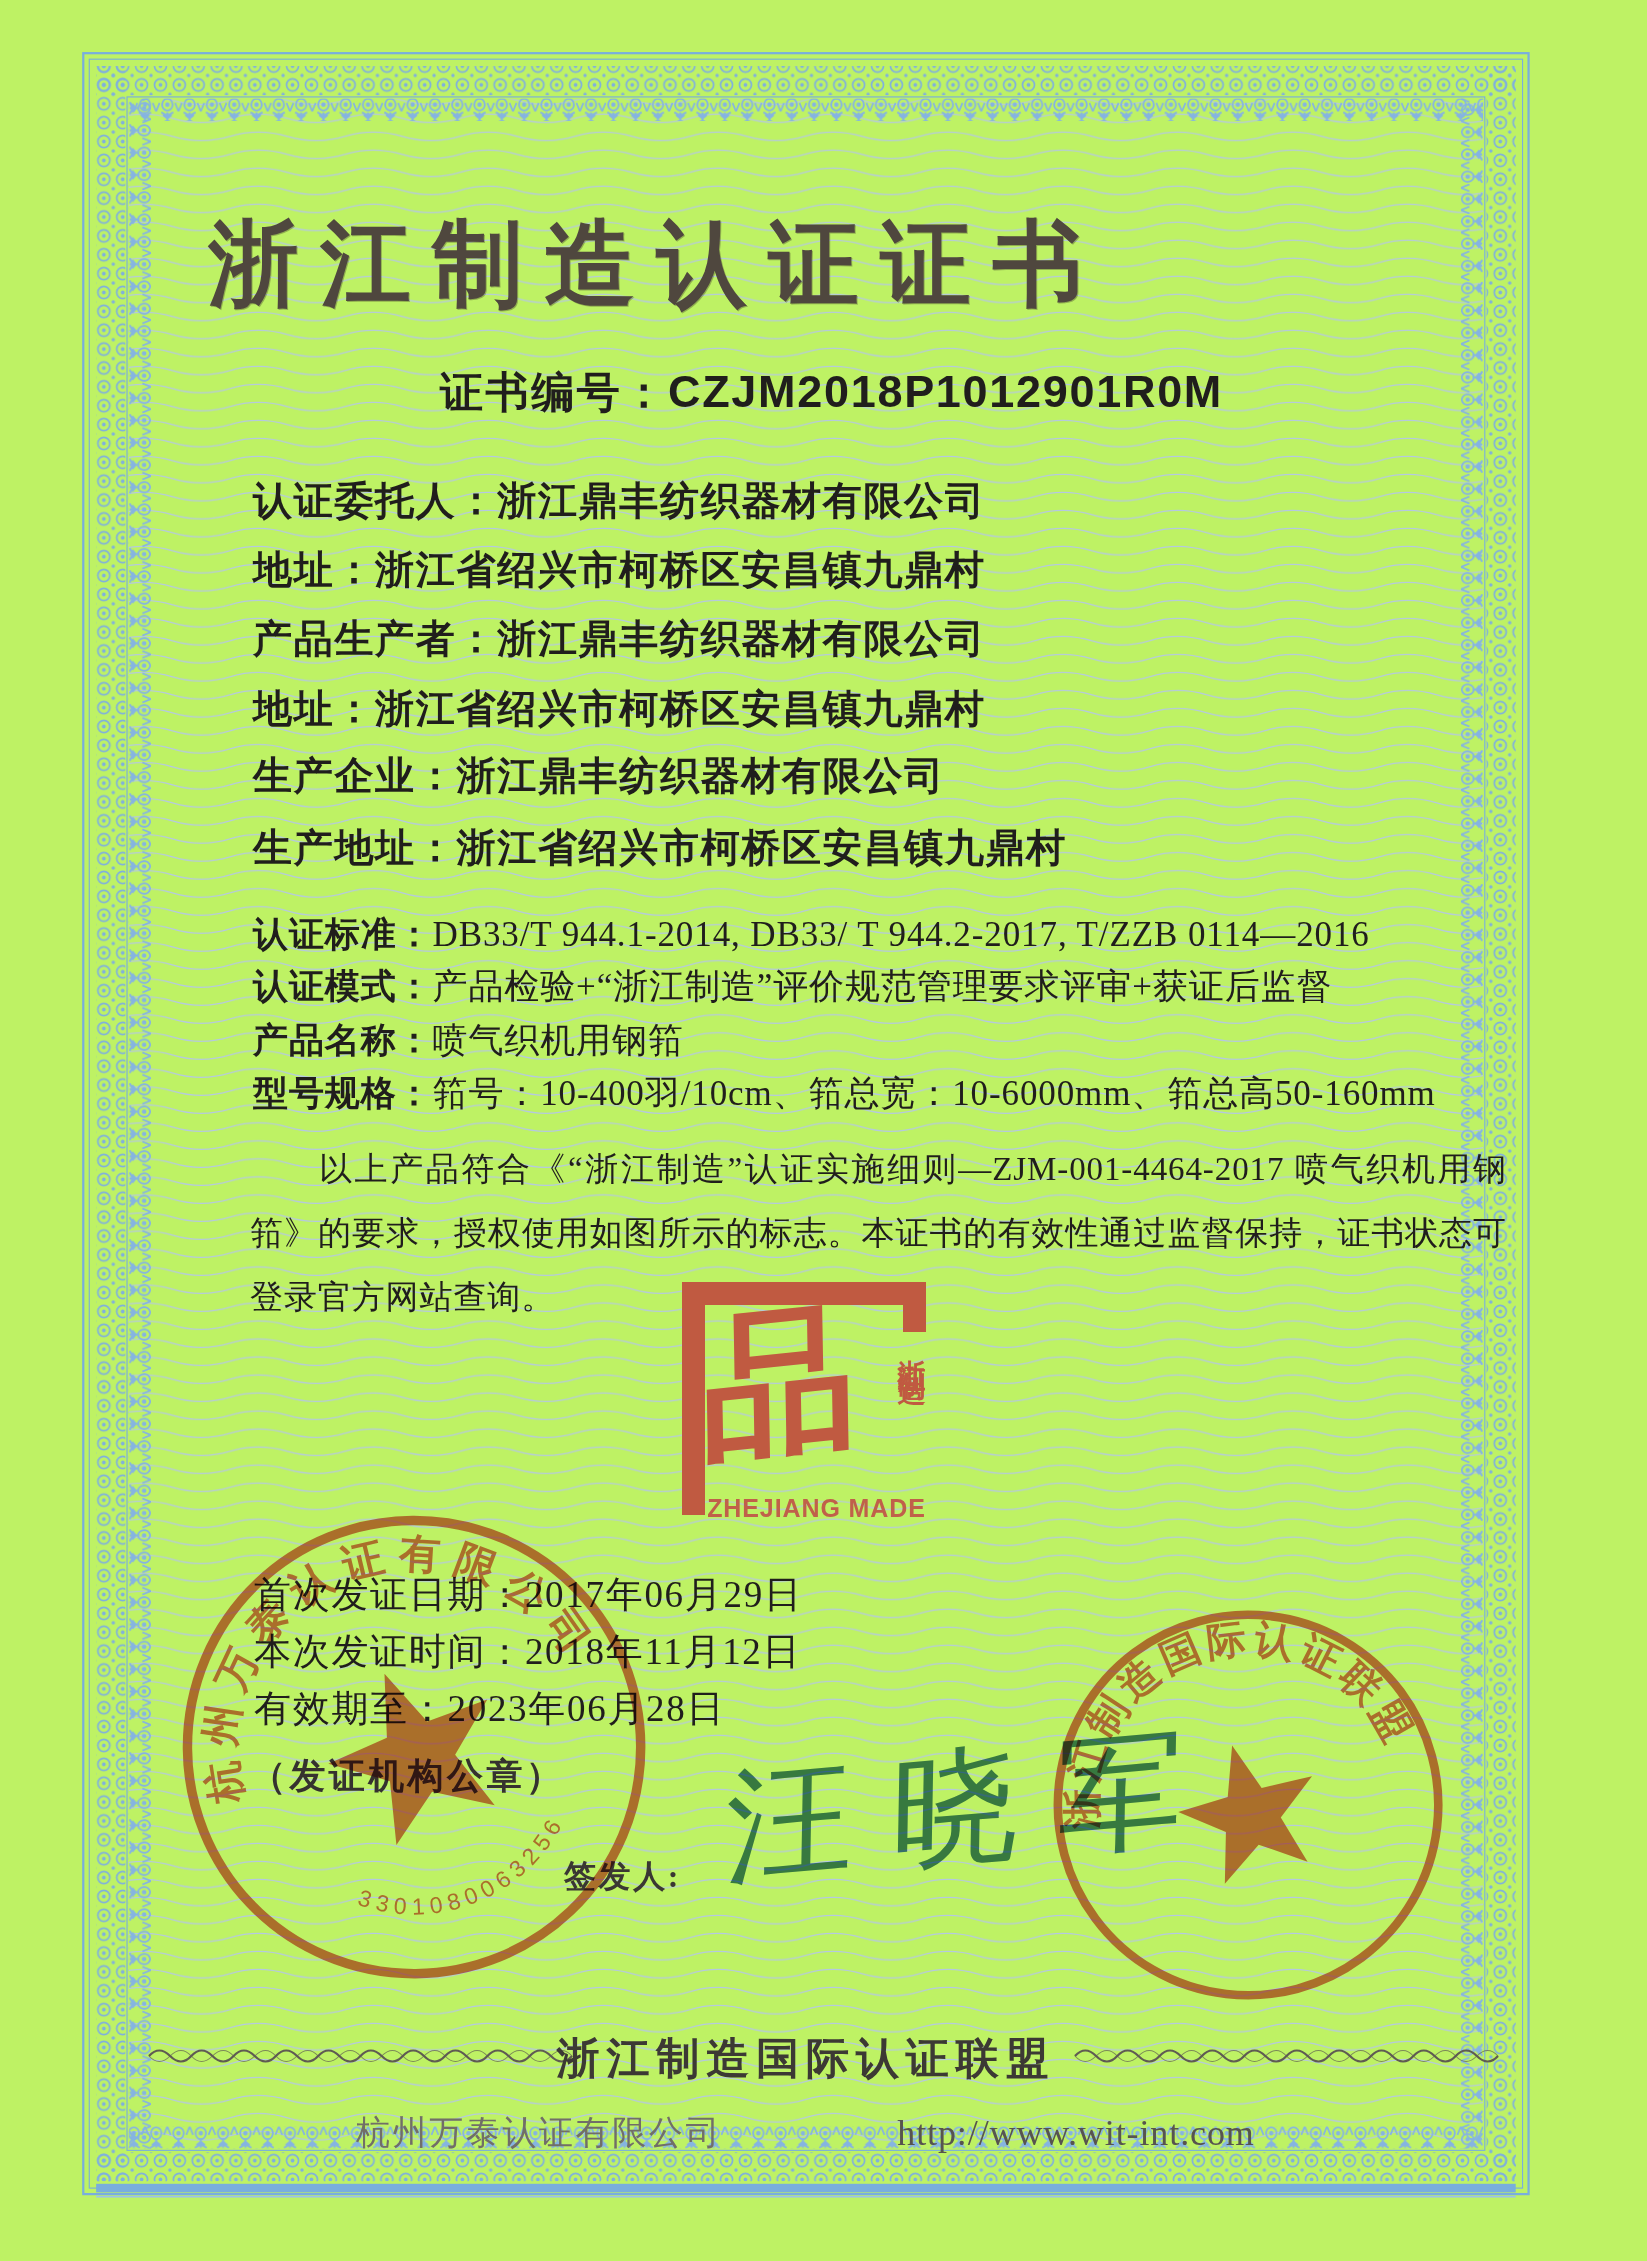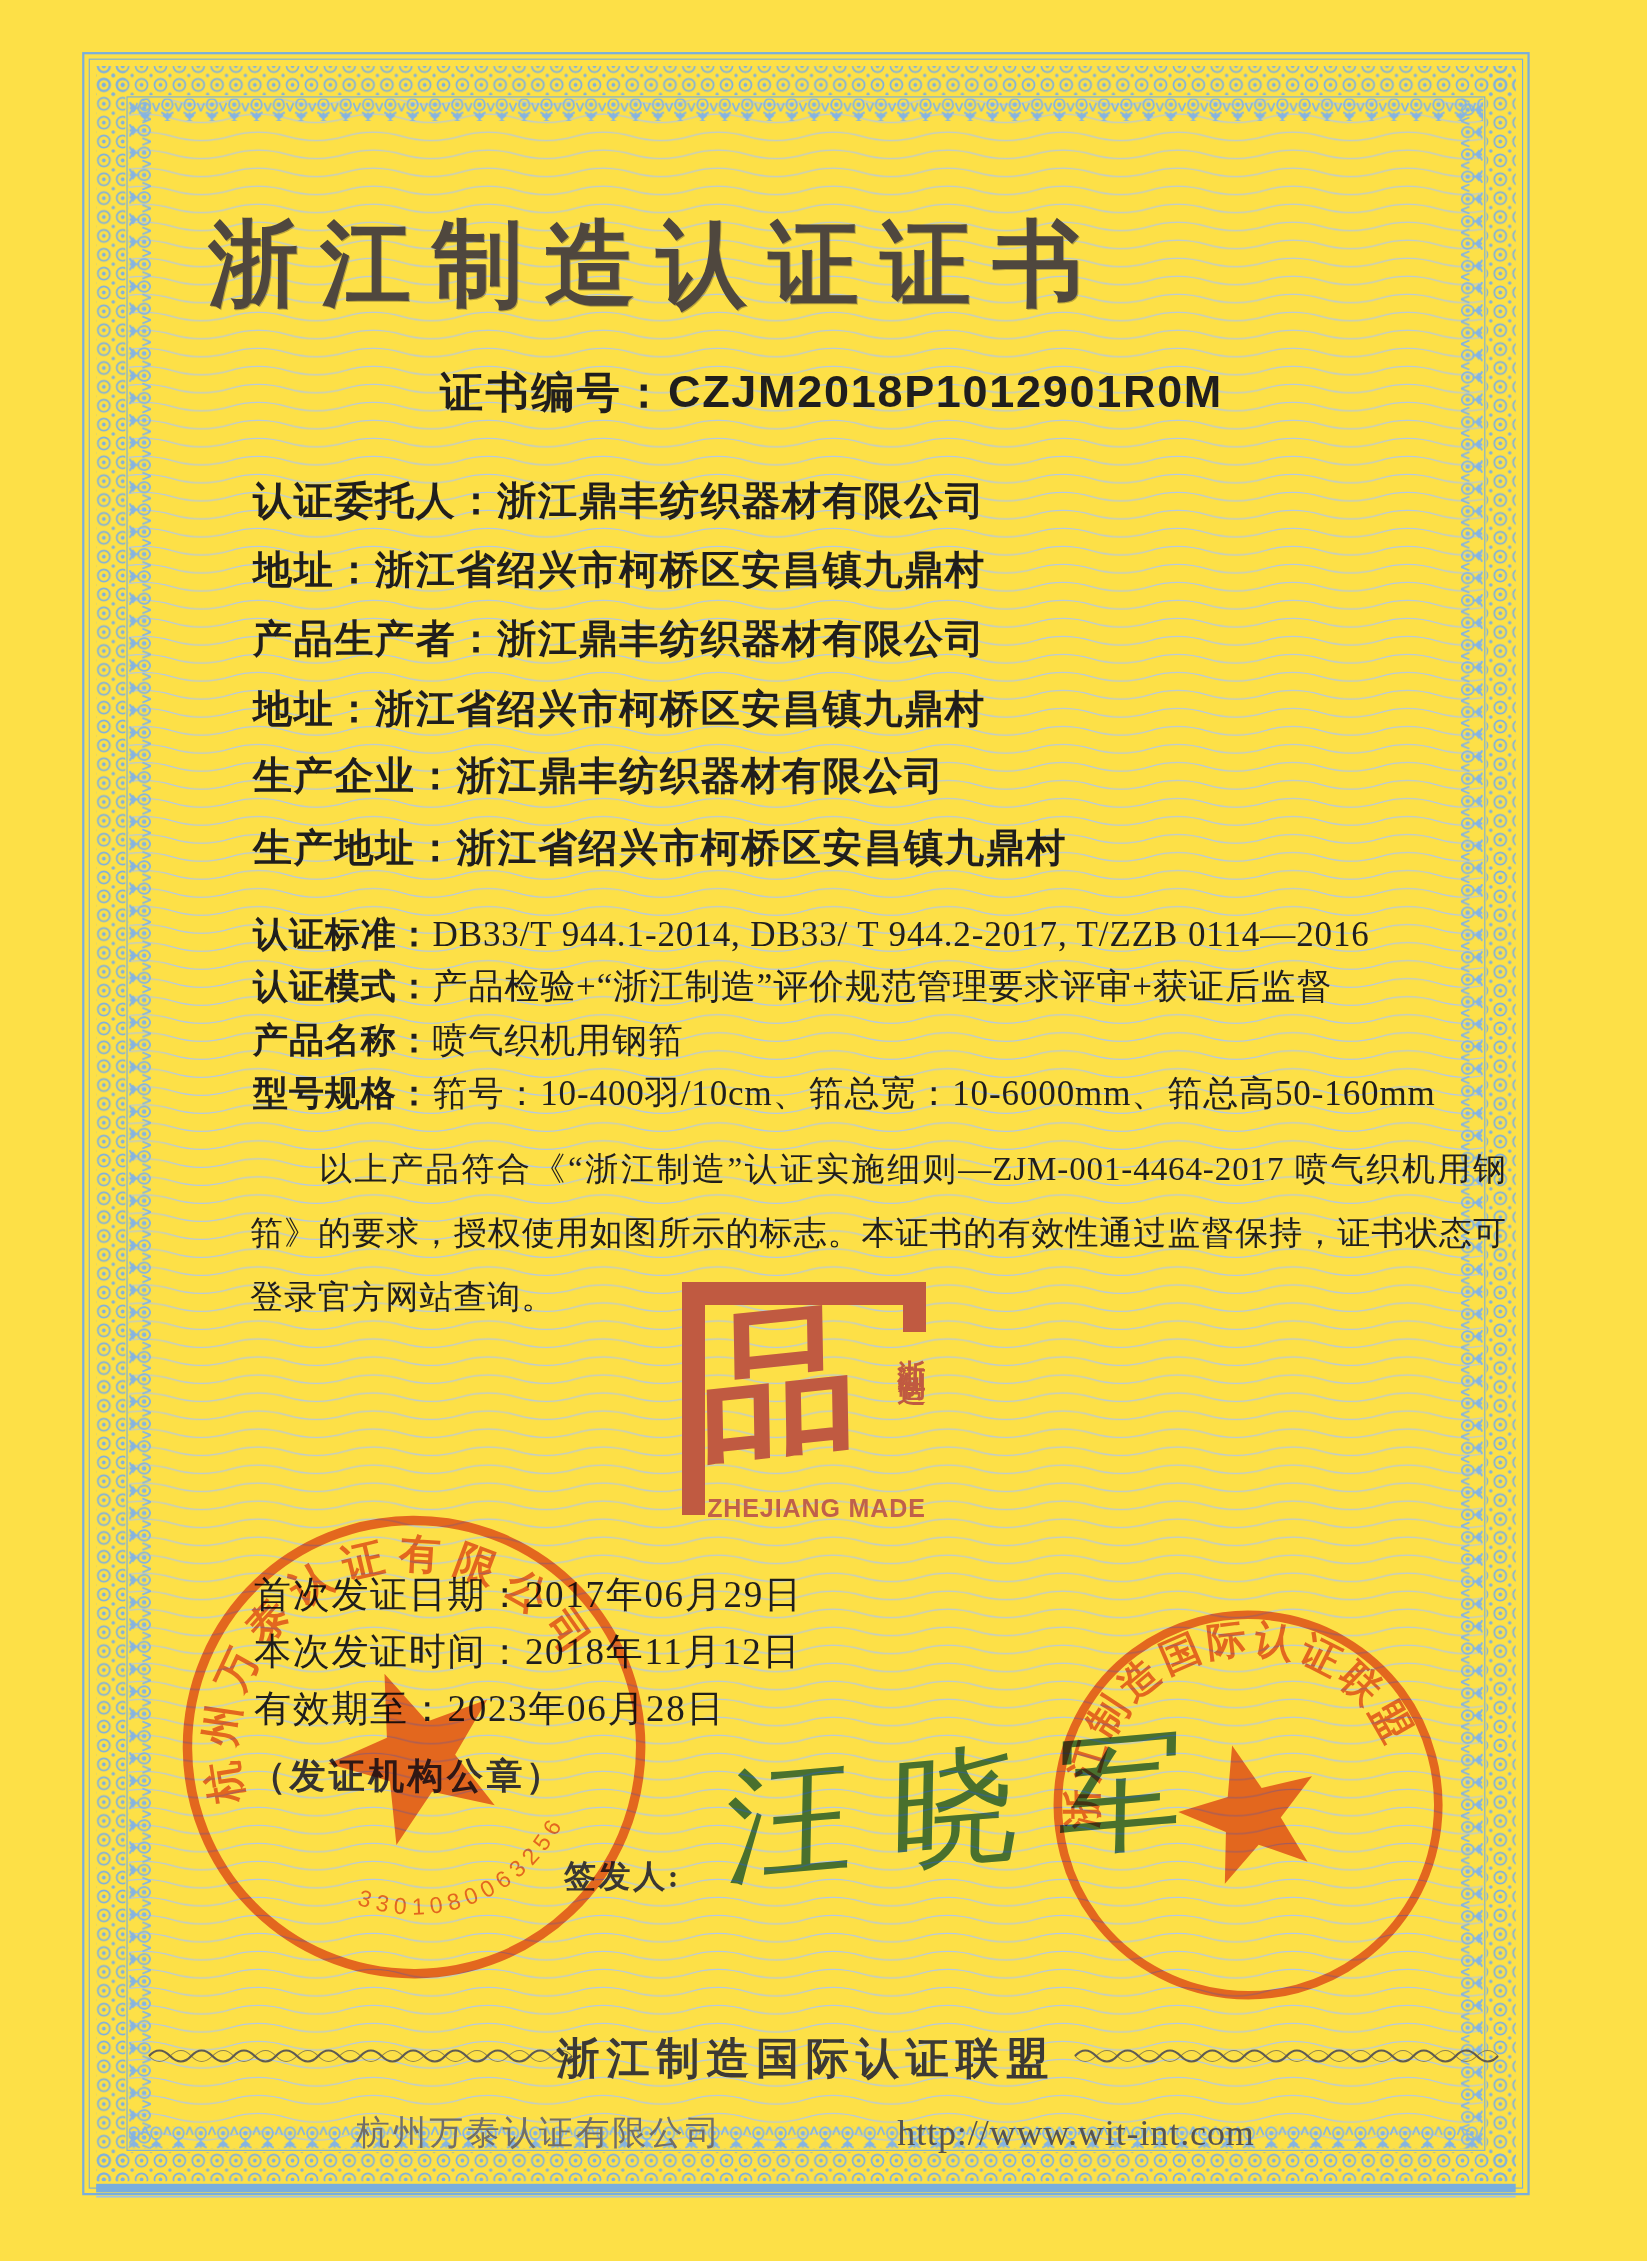--- a/index.html
+++ b/index.html
@@ -1,18 +1,18 @@
 <!DOCTYPE html>
 <html style="font-size:13.7px"><head>
 <meta charset="utf-8">
 <style>
   html,body{margin:0;padding:0;background:#e9eaec;}
   .page{
     position:relative;width:1647px;height:2261px;margin:0 auto;
-    background:#fde047;overflow:hidden;
+    background:#bef264;overflow:hidden;
     font-family:"Liberation Serif","DejaVu Serif",serif;
     color:#201e1c;
   }
   .bg-svg{position:absolute;left:0;top:0;z-index:0;}
   .abs{position:absolute;z-index:2;}
 
   .title{
     top:204px;left:129px;width:1055px;text-align:center;
     font-size:90px;font-weight:700;letter-spacing:22px;
     color:#4f473e;transform:scaleY(1.04);

